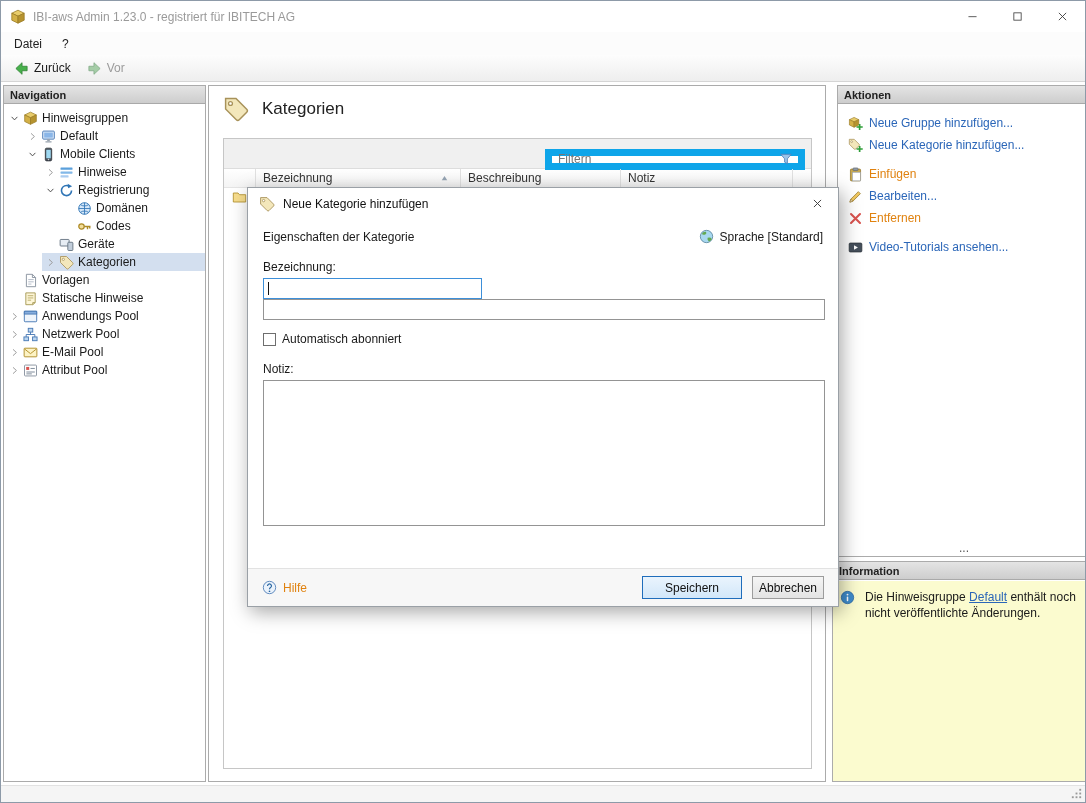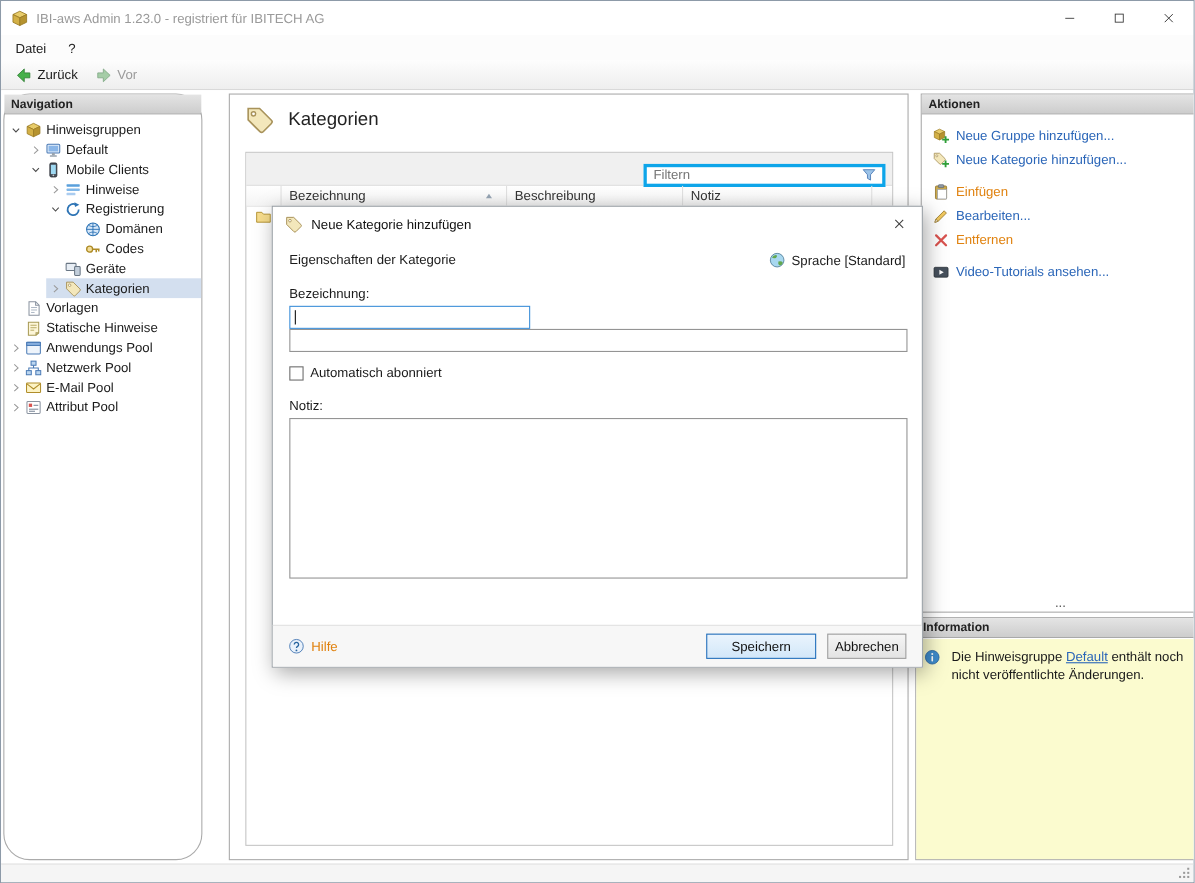--- a/index.html
+++ b/index.html
@@ -24,41 +24,41 @@
   .menubar { height:23px; display:flex; align-items:center; background:#fcfcfc; padding-left:3px; }
   .menu-item { padding:0 10px; height:100%; display:flex; align-items:center; color:#222; }
   .toolbar { height:27px; display:flex; align-items:center; background:linear-gradient(#fdfdfd,#eeeeee); border-bottom:1px solid #d5d5d5; padding-left:6px; gap:2px; }
   .tool-btn { display:flex; align-items:center; gap:5px; padding:2px 7px; }
   .tool-btn .ico { width:15px; height:15px; }
   .tool-btn.disabled span.lbl { color:#9b9b9b; }
 
   
   .workspace { position:absolute; top:81px; bottom:17px; left:0; right:0; background:#fff; }
   .panel { position:absolute; border:1px solid #ababab; background:#fff; }
-  .nav-panel { left:2px; top:3px; bottom:3px; width:181px;border-radius:24px; }
+  .nav-panel { left:2px; top:3px; bottom:3px; width:203px; }
   .content-panel { left:207px; top:3px; bottom:3px; width:618px; }
   .actions-panel { left:836px; top:3px; width:254px; height:472px; }
   .info-panel { left:831px; top:479px; bottom:3px; width:280px; }
   .panel-header { height:18px; background:linear-gradient(#e4e4e4,#cdcdcd); border-bottom:1px solid #a9a9a9; font-weight:bold; font-size:11px; color:#222; display:flex; align-items:center; padding-left:6px; }
 
   
   .tree { padding-top:5px; overflow:hidden; }
   .tree-row { height:18px; display:flex; align-items:center; white-space:nowrap; }
   .tree-row.selected { background:var(--selection-bg,#d3dfef); }
   .expander { width:17px; height:16px; display:inline-flex; align-items:center; justify-content:center; flex:0 0 17px; }
   .expander svg { width:11px; height:11px; }
   .tree-row .ico { margin-right:4px; width:15px; height:15px; }
 
   
   .content-title { display:flex; align-items:center; gap:13px; padding:10px 0 0 14px; }
   .content-title .ico-lg { width:26px; height:26px; }
   .content-title h1 { font-size:17px; font-weight:normal; color:#222; }
   .table-box { position:absolute; left:14px; right:13px; top:52px; bottom:12px; border:1px solid #c6c6c6; background:#fff; }
   .table-toolbar { height:30px; background:#f0f0f0; border-bottom:1px solid #dddddd; display:flex; align-items:center; justify-content:flex-end; padding-right:6px; }
-  .filter-box { width:220px; height:21px; border:3px solid #0ea5e9; background:#fff; display:flex; align-items:center;margin-top:11px; }
+  .filter-box { width:260px; height:21px; border:7px solid #0ea5e9; background:#fff; display:flex; align-items:center;margin-top:11px; }
   .filter-box input { border:none; outline:none; flex:1; padding:0 6px; font:inherit; font-size:12px; color:#444; min-width:0; background:transparent; }
   .filter-box .ico { width:14px; height:14px; margin:0 5px; }
   .grid-header { display:flex; height:19px; border-bottom:1px solid #e4e4e4; background:linear-gradient(#ffffff,#f4f4f4); }
   .gh-cell { border-right:1px solid #e0e0e0; display:flex; align-items:center; padding:0 7px; font-size:12px; color:#333; position:relative; }
   .gh-icon { width:32px; flex:0 0 32px; }
   .gh-fill { flex:1; border-right:none; }
   .sort-ico { position:absolute; right:10px; width:11px; height:11px; }
   .grid-row { height:19px; display:flex; align-items:center; padding-left:8px; }
   .grid-row .ico { width:15px; height:15px; }
 
@@ -83,21 +83,21 @@
   .grip { position:absolute; right:2px; bottom:2px; width:13px; height:13px; }
 
   
   .dialog { position:absolute; left:246px; top:186px; width:592px; height:420px; background:#fff; border:1px solid #9aa0a6; box-shadow:3px 5px 18px rgba(0,0,0,.35); z-index:100; }
   .dialog-header { height:31px; display:flex; align-items:center; padding:0 8px 0 11px; }
   .dialog-header .ico { width:16px; height:16px; }
   .dialog-title { margin-left:8px; color:#111; }
   .dialog-close { margin-left:auto; width:26px; height:24px; display:flex; align-items:center; justify-content:center; }
   .dialog-close .ico { width:13px; height:13px; }
   .dialog-body { padding:0 15px; }
-  .props-row { display:flex; margin-top:10px; }
+  .props-row { display:flex; align-items:center; margin-top:10px; }
   .lang-chip { margin-left:auto; display:flex; align-items:center; gap:6px; }
   .lang-chip .ico { width:15px; height:15px; }
   .field-label { margin:16px 0 4px 0; }
   input.txt, textarea.txt { border:1px solid #949494; font:inherit; font-size:12px; padding:0 4px; outline:none; background:#fff; display:block; }
   input.txt { height:21px; }
   input.txt.focused { border-color:var(--focus-border,#3d8fd9); }
   .input-wrap { position:relative; display:inline-block; }
   #bezeichnung { width:219px; }
   #beschreibung { width:562px; }
   textarea.txt { width:562px; height:146px; resize:none; padding:3px 4px; }

